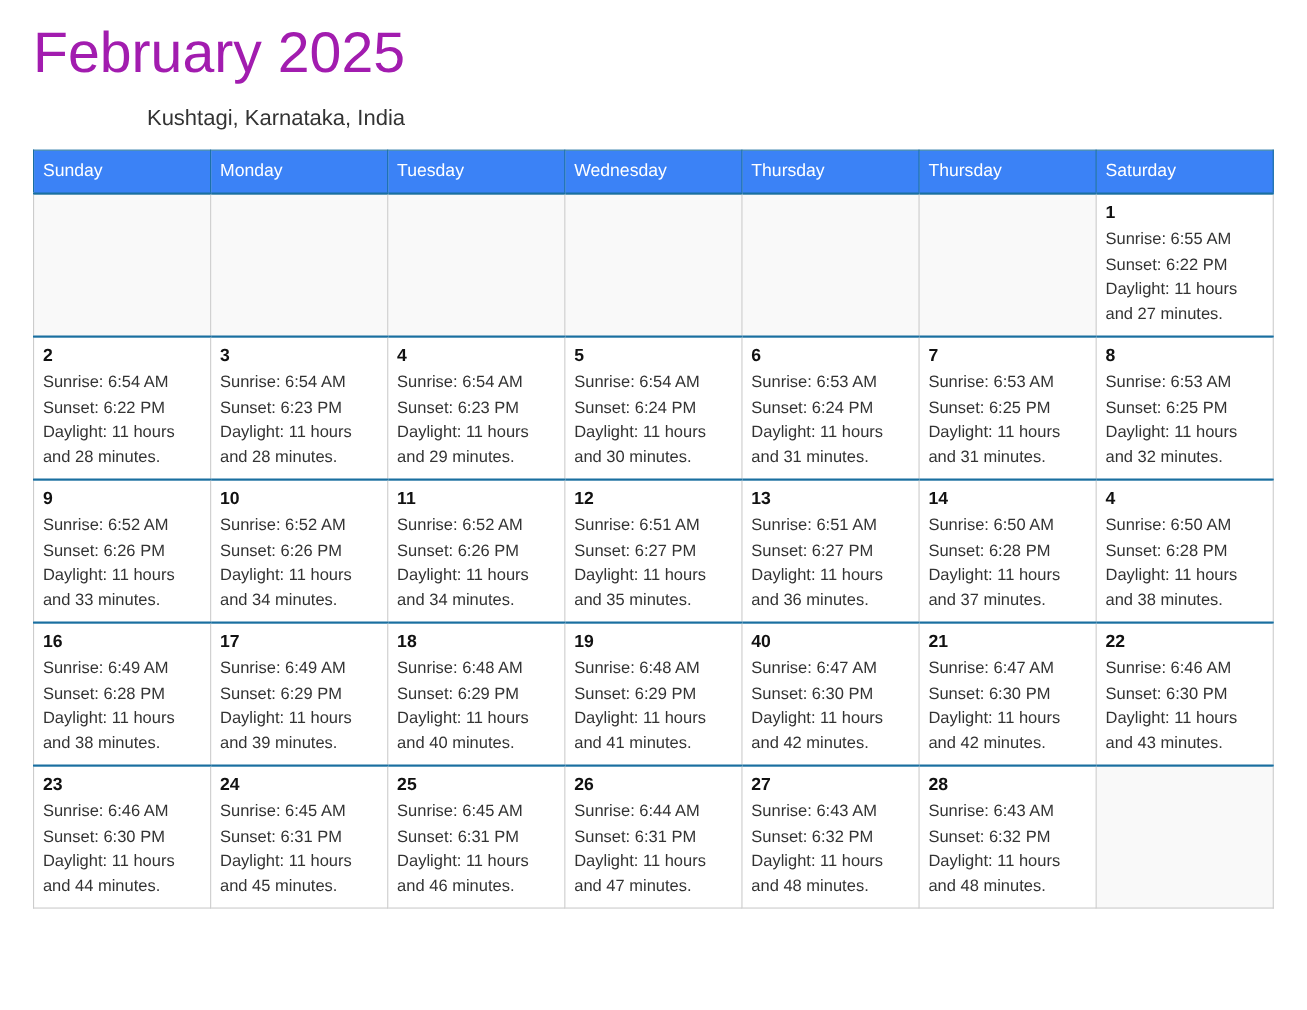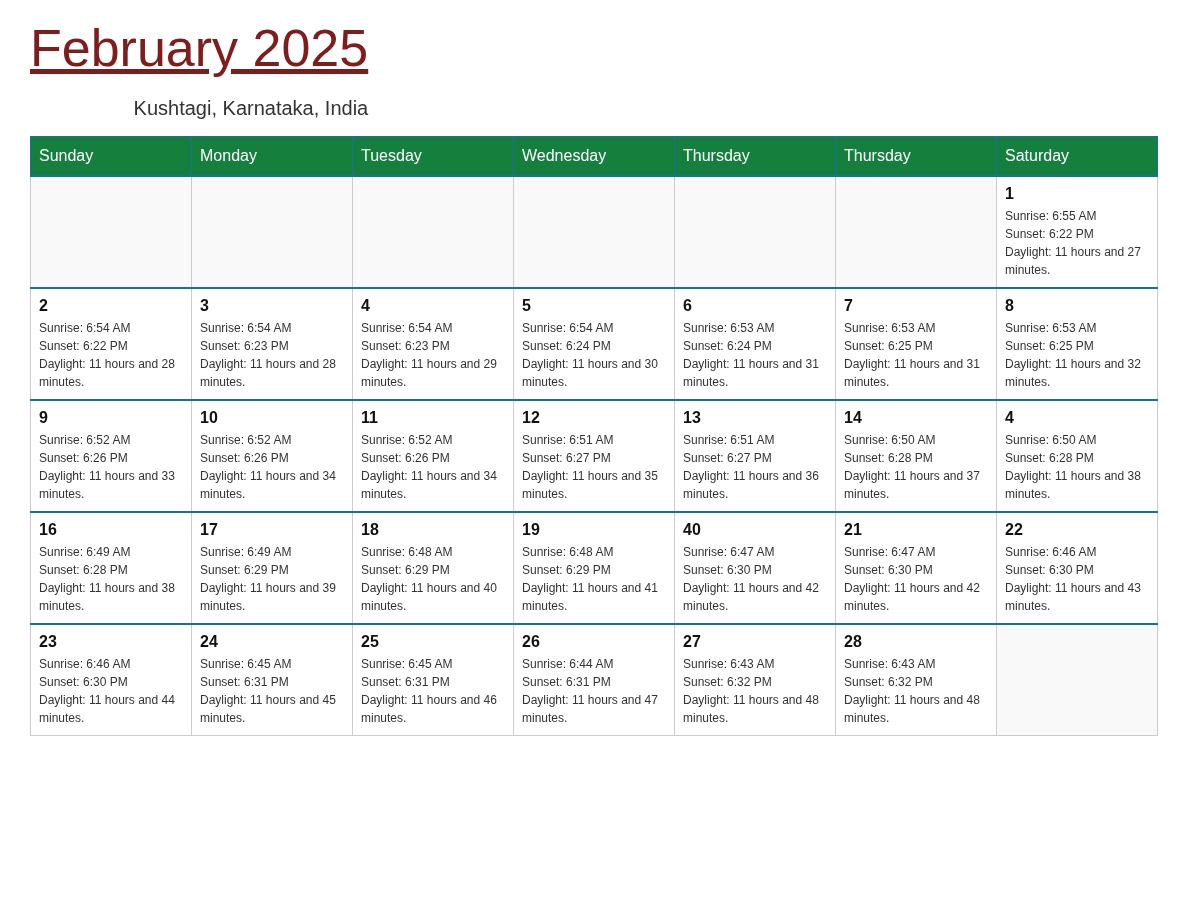--- a/index.html
+++ b/index.html
@@ -15,36 +15,35 @@
       justify-content: space-between;
       align-items: flex-start;
       margin-bottom: 16px;
     }
     .title-section {
       text-align: right;
     }
     .calendar-title {
       font-size: 52px;
       font-weight: normal;
-      color: #7f1d1d;
+      color: #a21caf;
       line-height: 1.1;
-      text-decoration: underline;
     }
     .calendar-subtitle {
       font-size: 20px;
       color: #333;
       margin-top: 20px;
     }
     .calendar {
       width: 100%;
       border-collapse: collapse;
       table-layout: fixed;
     }
     .calendar thead tr th {
-      background-color: #15803d;
+      background-color: #3b82f6;
       color: #fff;
       font-size: 16px;
       font-weight: normal;
       padding: 10px 8px;
       text-align: left;
       border: 1px solid #1a6fa0;
     }
     .calendar tbody tr td {
       vertical-align: top;
       padding: 8px;
@@ -55,21 +54,21 @@
       height: 110px;
     }
     .day-number {
       font-size: 16px;
       font-weight: bold;
       color: #111;
       display: block;
       margin-bottom: 4px;
     }
     .day-info {
-      font-size: 12px;
+      font-size: 15px;
       color: #333;
       line-height: 1.5;
     }
     .empty-cell {
       background: #f9f9f9;
     }
     .logo-wrapper {
       display: flex;
       flex-direction: column;
     }

